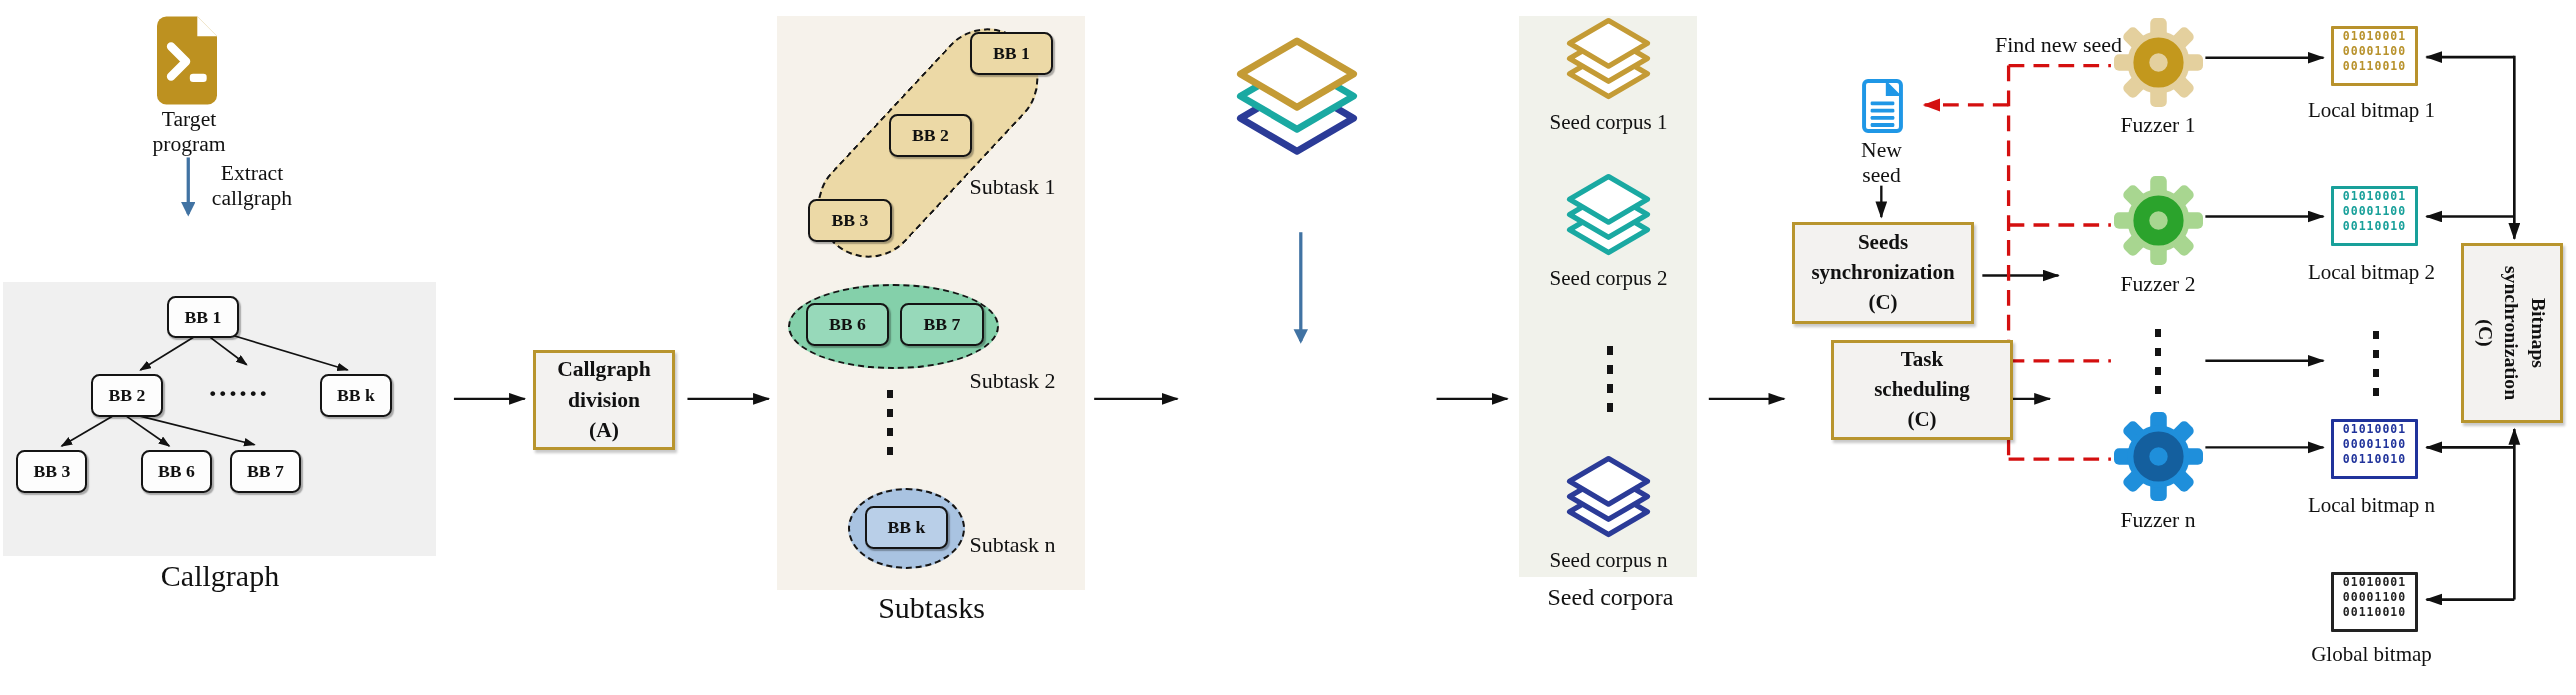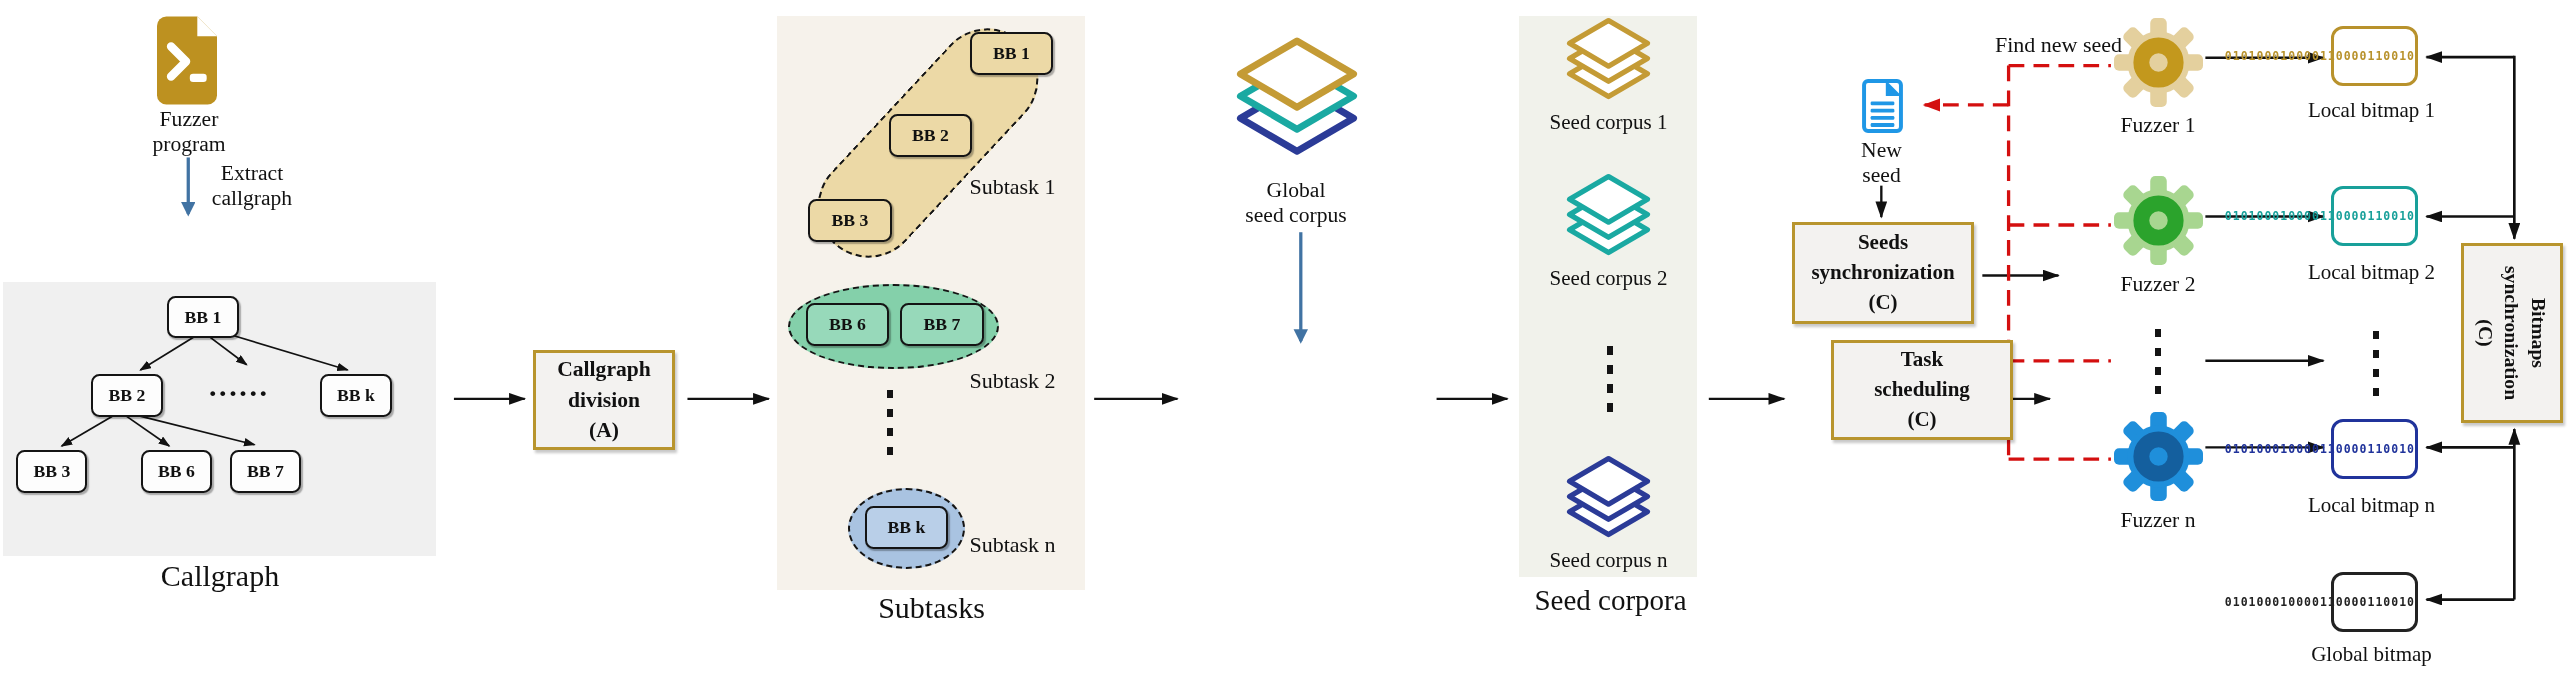--- a/index.html
+++ b/index.html
@@ -10,22 +10,22 @@
   .goldbox{position:absolute;background:#f3f2f0;border:3.3px solid #b8952e;
            display:flex;flex-direction:column;align-items:center;justify-content:center;
            font-weight:bold;font-size:21.6px;line-height:1.42;text-align:center;
            box-shadow:2px 2.6px 2.6px rgba(0,0,0,.22);}
   .bb{position:absolute;background:#fdfdfd;border:2px solid #141414;border-radius:8.5px;
       display:flex;align-items:center;justify-content:center;font-weight:bold;font-size:17.7px;
       box-shadow:1.3px 2px 1.3px rgba(0,0,0,.3);}
   .caption{position:absolute;font-size:30px;text-align:center;}
   .lbl{position:absolute;font-size:21.6px;text-align:center;line-height:1.18;}
   .small-lbl{position:absolute;font-size:21px;text-align:center;}
-  .bitmap{position:absolute;border:3.3px solid;border-radius:12px;background:#fff;
-          display:flex;flex-direction:row;align-items:center;justify-content:flex-end;
+  .bitmap{position:absolute;border:3.3px solid;border-radius:1px;background:#fff;
+          display:flex;flex-direction:column;align-items:center;justify-content:flex-start;
           font-family:"DejaVu Sans Mono",monospace;font-weight:bold;font-size:11.5px;
           line-height:1.3;letter-spacing:1px;}
   .vdots{position:absolute;width:5.9px;background:repeating-linear-gradient(#141414 0 8.5px,transparent 8.5px 19px);}
   .blob1{position:absolute;left:877px;top:5.2px;width:98px;height:272px;border-radius:51px;
          background:#ecd9a6;border:2.6px dashed #141414;transform:rotate(43deg);}
   .ell2{position:absolute;left:788px;top:284px;width:207px;height:81px;border-radius:50%;
         background:#84d0aa;border:2.6px dashed #141414;}
   .elln{position:absolute;left:848px;top:488px;width:113px;height:77px;border-radius:50%;
         background:#a9c3e1;border:2.6px dashed #141414;}
   .bbt{background:#ecd9a6;}
@@ -133,21 +133,21 @@
     </g>
   </svg>
 
   <svg class="abs" style="left:157px;top:16.4px;" width="60" height="89" viewBox="0 0 64 94">
     <path d="M10 0 H43 L64 21 V84 a10 10 0 0 1 -10 10 H10 a10 10 0 0 1 -10 -10 V10 A10 10 0 0 1 10 0 Z" fill="#bd9120"></path>
     <path d="M43 0 L64 21 H43 Z" fill="#ffffff"></path>
     <polyline points="15,32 31,48 15,64" stroke="#fff" stroke-width="9" fill="none" stroke-linecap="round" stroke-linejoin="round"></polyline>
     <rect x="35" y="61" width="18" height="9" rx="3.5" fill="#fff"></rect>
   </svg>
   <div class="lbl" style="left:125px;top:107px;width:128px;">
-    <span style="display:block">Fuzzer</span>
+    <span style="display:block">Target</span>
     <span style="display:block">program</span>
   </div>
   <div class="lbl" style="left:198px;top:161px;width:108px;">
     <span style="display:block">Extract</span>
     <span style="display:block">callgraph</span>
   </div>
 
   <div class="bb" style="left:167px;top:296px;width:68px;height:38px;">
       <span>BB 1</span>
     </div>
@@ -206,44 +206,40 @@
 
   <div class="caption" style="left:846px;top:591px;width:171px;">Subtasks</div>
 
   <svg class="abs" style="left:1228px;top:27.6px;" width="138" height="139" viewBox="0 0 100 92">
     <g stroke-width="5" stroke-linejoin="round" fill="#ffffff">
       <polygon points="50,37 91,61 50,85 9,61" stroke="#2b3b97"></polygon>
       <polygon points="50,21 91,45 50,69 9,45" stroke="#1aa9a2"></polygon>
       <polygon points="50,5 91,29 50,53 9,29" stroke="#c49b35"></polygon>
     </g>
   </svg>
-  <div class="lbl" style="left:1214px;top:178px;width:164px;">
-    <span style="display:block">Global</span>
-    <span style="display:block">seed corpus</span>
-  </div>
 
 
   <svg class="abs" style="left:1561px;top:11.8px;" width="95" height="95" viewBox="0 0 100 92">
     <use href="#layer-stack" stroke="#c49b35"></use>
   </svg>
   <div class="small-lbl" style="left:1528px;top:110px;width:161px;">Seed corpus 1</div>
 
   <svg class="abs" style="left:1561px;top:168px;" width="95" height="95" viewBox="0 0 100 92">
     <use href="#layer-stack" stroke="#1aa9a2"></use>
   </svg>
   <div class="small-lbl" style="left:1528px;top:266px;width:161px;">Seed corpus 2</div>
 
   <div class="vdots" style="left:1607px;top:346px;height:73px;"></div>
 
   <svg class="abs" style="left:1561px;top:450px;" width="95" height="95" viewBox="0 0 100 92">
     <use href="#layer-stack" stroke="#2b3b97"></use>
   </svg>
   <div class="small-lbl" style="left:1528px;top:548px;width:161px;">Seed corpus n</div>
 
-  <div class="caption" style="left:1522px;top:584px;width:177px;font-size:29px;">Seed corpora</div>
+  <div class="caption" style="left:1522px;top:584px;width:177px;font-size:24px;">Seed corpora</div>
 
   <div class="goldbox" style="left:1792px;top:222px;width:176px;height:96px;font-size:21px;">
     <span>Seeds</span>
     <span>synchronization</span>
     <span>(C)</span>
   </div>
   <div class="goldbox" style="left:1791px;top:340px;width:176px;height:94px;font-size:21px;margin-left:40px;">
     <span>Task</span>
     <span>scheduling</span>
     <span>(C)</span>

